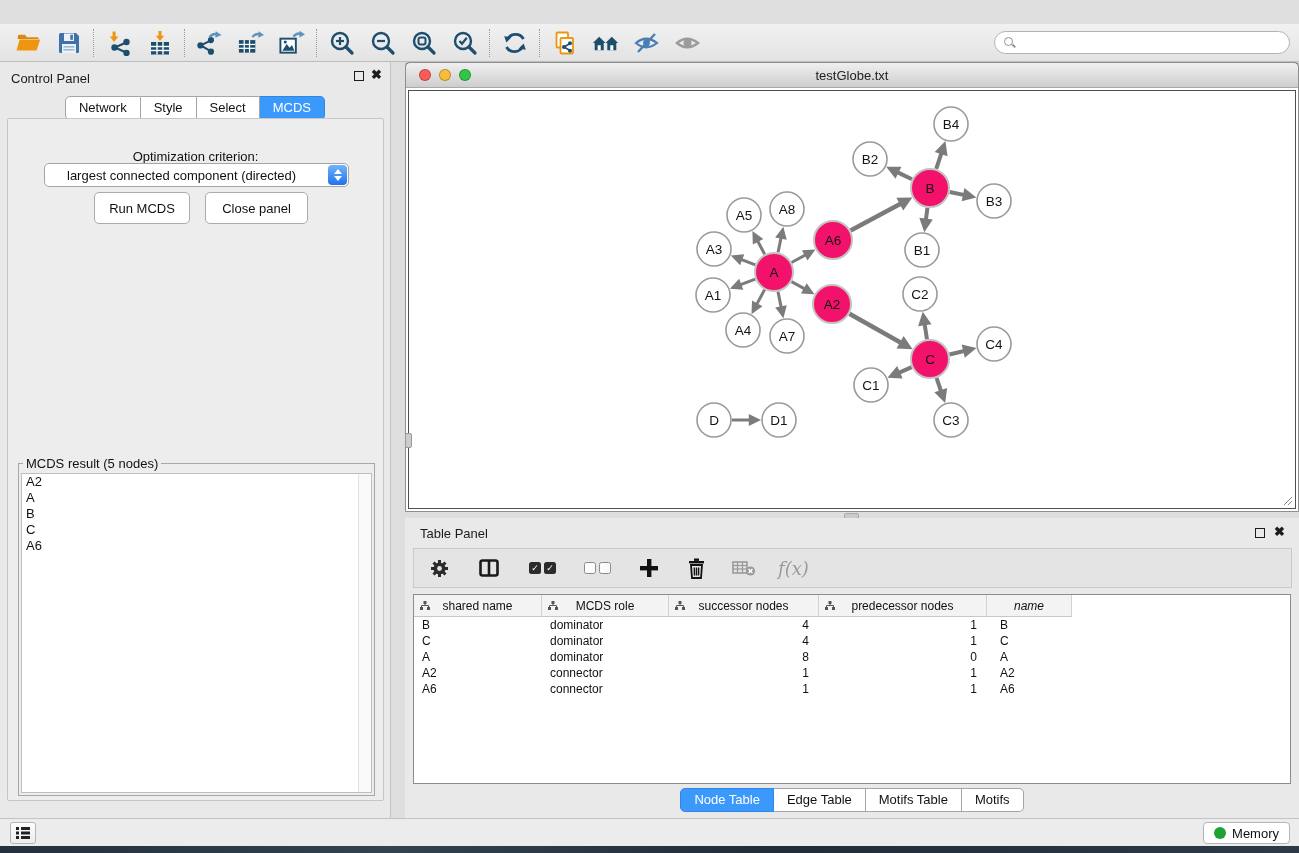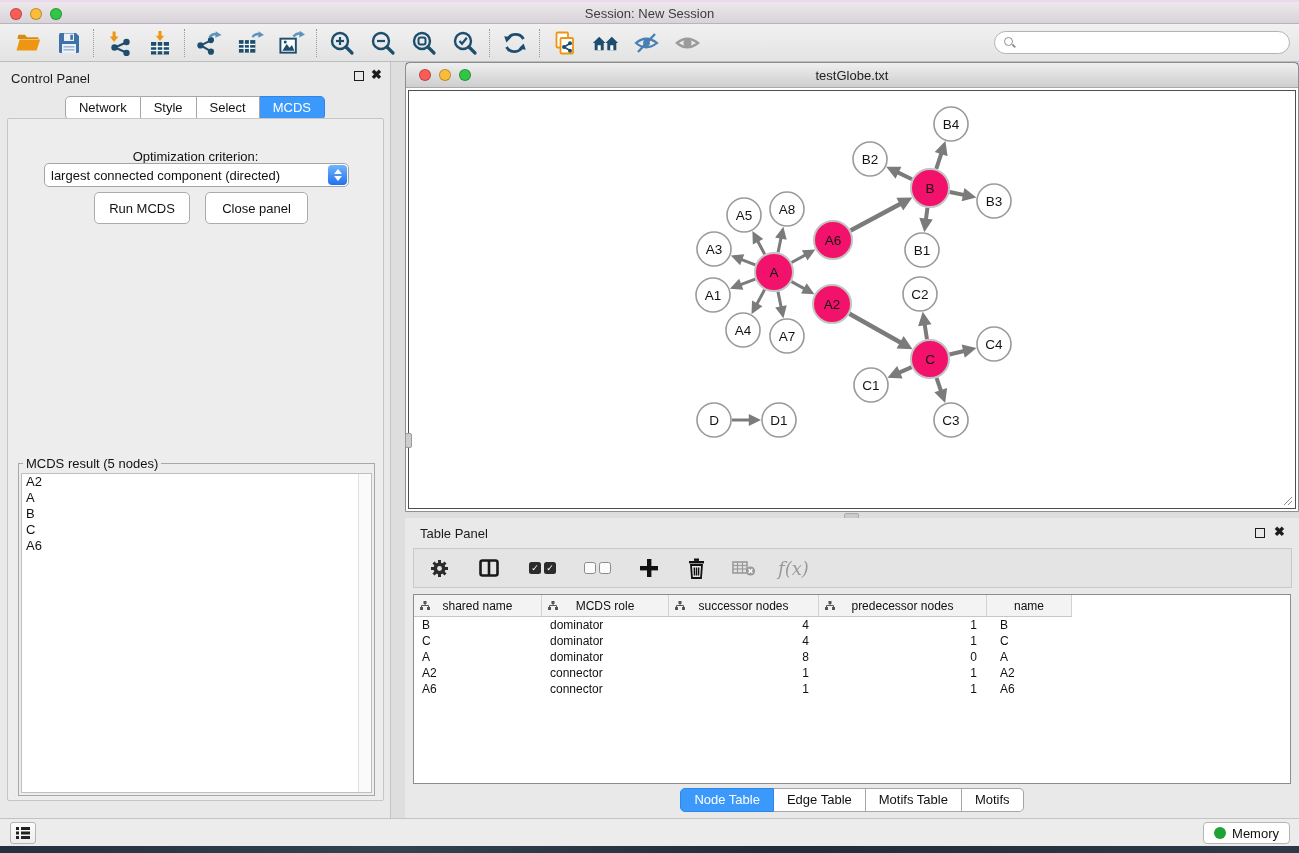--- a/index.html
+++ b/index.html
@@ -48,21 +48,21 @@
   .seg .tab:first-child { border-left:1px solid #A6A6A6; border-radius:5px 0 0 5px; }
   .seg .tab:last-child { border-radius:0 5px 5px 0; }
   .seg .tab.sel { background:#3B99FC; border-color:#2F86E8; color:#fff; }
   .cp-tabs { display:flex; justify-content:center; margin-top:4px; }
 
   .cp-content { position:absolute; left:7px; top:56px; width:377px; height:683px;
     background:#EDEDED; border:1px solid #C6C6C6; border-radius:2px; }
   .crit-label { text-align:center; margin-top:30px; font-size:13px; color:#111; }
   .combo { position:absolute; left:36px; top:44px; width:305px; height:24px; background:#fff;
     border:1px solid #A5A5A5; border-radius:5px; font-size:13px; color:#111;
-    display:flex; align-items:center; padding-left:6px; }
+    display:flex; align-items:center; padding-left:22px; }
   .combo .stepper { position:absolute; right:1px; top:1px; width:19px; height:20px; border-radius:4px;
     background:linear-gradient(#70B4FB,#2171EE); display:flex; flex-direction:column;
     align-items:center; justify-content:center; gap:2px; }
   .stepper .up { width:0;height:0;border-left:4px solid transparent;border-right:4px solid transparent;border-bottom:5px solid #fff; }
   .stepper .down { width:0;height:0;border-left:4px solid transparent;border-right:4px solid transparent;border-top:5px solid #fff; }
   .btn { position:absolute; height:32px; background:#fff; border:1px solid #ABABAB; border-radius:5px;
     font-size:13px; color:#111; display:flex; align-items:center; justify-content:center; }
   .btn-run { left:86px; top:73px; width:96px; }
   .btn-close { left:197px; top:73px; width:103px;text-align:right; }
 
@@ -131,28 +131,20 @@
   .desktop-strip { position:absolute; left:0; top:846px; width:100%; height:7px;
     background:linear-gradient(90deg,#23303d,#32424f 30%,#202c38 60%,#2c3a47); }
 
   svg { display:block; }
 </style>
 </head>
 <body>
 
 <div class="screen">
 
-  <div class="titlebar">
-    <div class="lights">
-      <span class="light red"></span>
-      <span class="light yellow"></span>
-      <span class="light green"></span>
-    </div>
-    <div class="title">Session: New Session</div>
-  </div>
 
   <div class="toolbar">
     <div class="tb-group">
       <span class="tb-icon">
         <svg width="26" height="26" viewBox="0 0 26 26">
           <path d="M2.5 9 L3 5.8 Q3.1 4.8 4.2 4.8 L10 4.8 L12 7.2 L22.5 7.2 Q23.6 7.2 23.5 8.4 L23.4 9 Z" fill="#D98A13"></path>
           <path d="M1.5 20.5 L4.6 9.6 L25.2 9.6 L21.6 20.5 Z" fill="#EE9611"></path>
         </svg>
       </span>
       <span class="tb-icon">
@@ -574,21 +566,21 @@
             <span class="hicon">
               <svg width="10" height="10" viewBox="0 0 10 10">
                 <path d="M5 3 V4.5 M1.5 6 V4.5 H8.5 V6" fill="none" stroke="#555" stroke-width="1"></path>
                 <rect x="3.5" y="0" width="3" height="3" fill="#555"></rect>
                 <rect x="0" y="6" width="3" height="3" fill="#555"></rect>
                 <rect x="7" y="6" width="3" height="3" fill="#555"></rect>
               </svg>
             </span>
             <span>predecessor nodes</span>
           </div>
-          <div class="th" style="width: 85px;">
+          <div class="th" style="width: 85px; font-style: italic;">
             <span>name</span>
           </div>
         </div>
       <div id="table-body">
           <div class="trow">
             <div class="td al" style="width: 128px;">B</div>
             <div class="td al" style="width: 127px;">dominator</div>
             <div class="td ar" style="width: 150px;">4</div>
             <div class="td ar" style="width: 168px;">1</div>
             <div class="td nm" style="width: 85px;">B</div>

